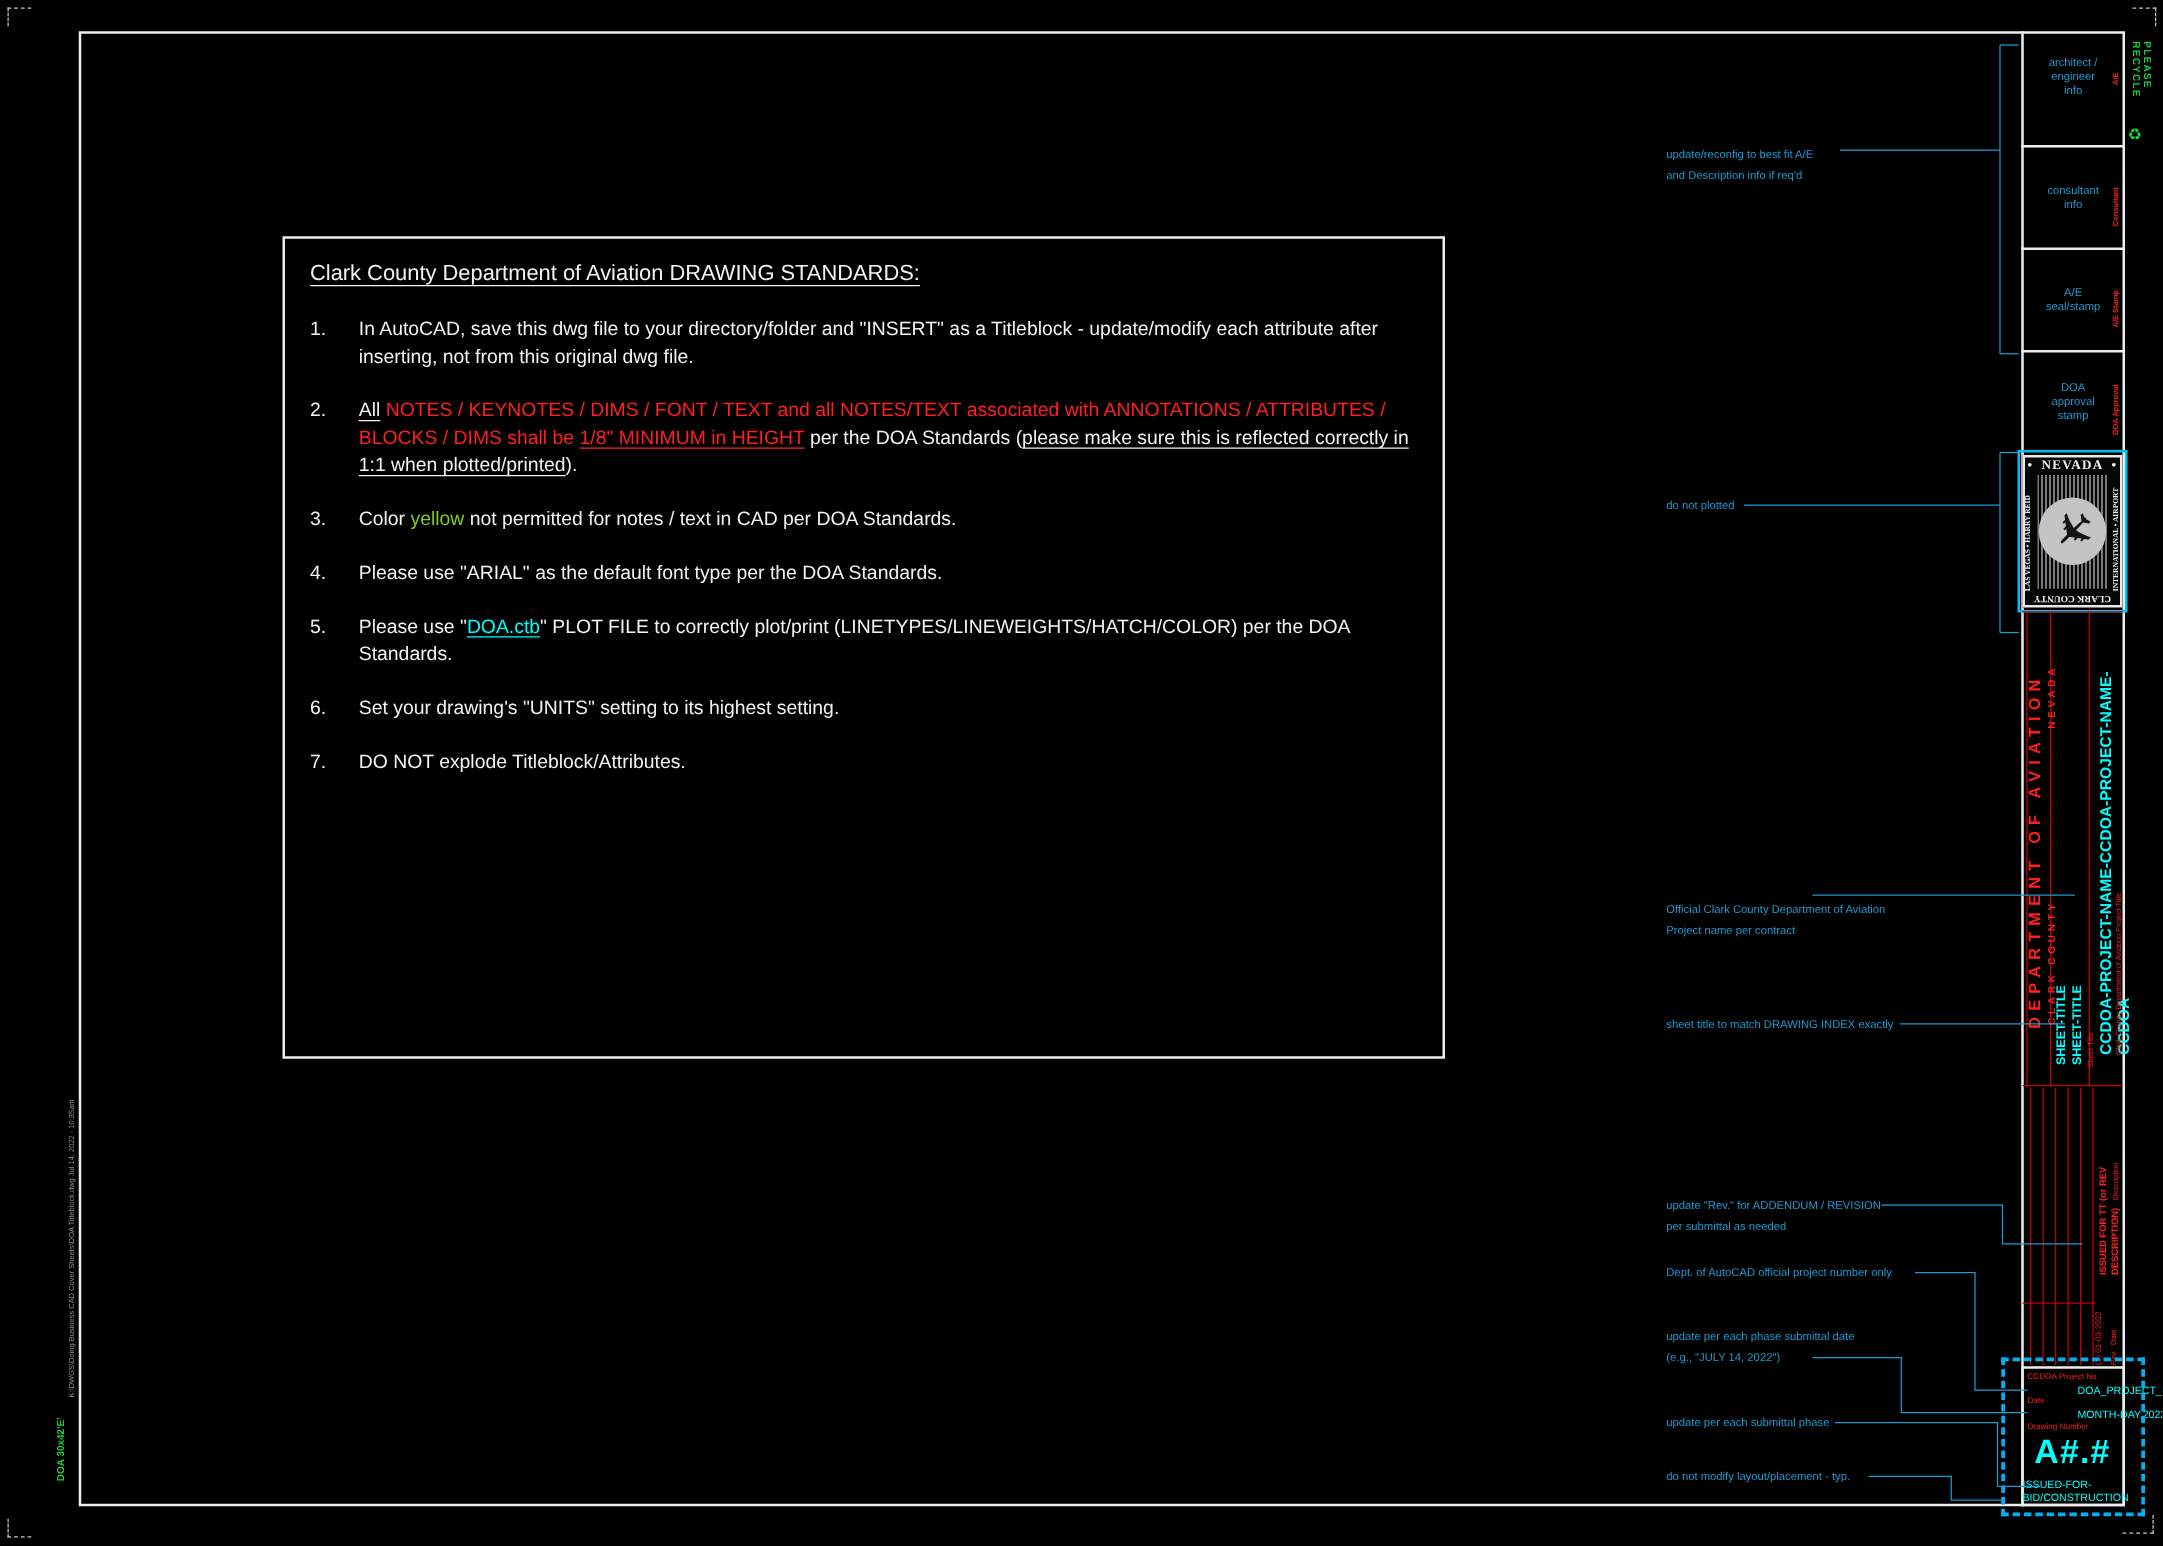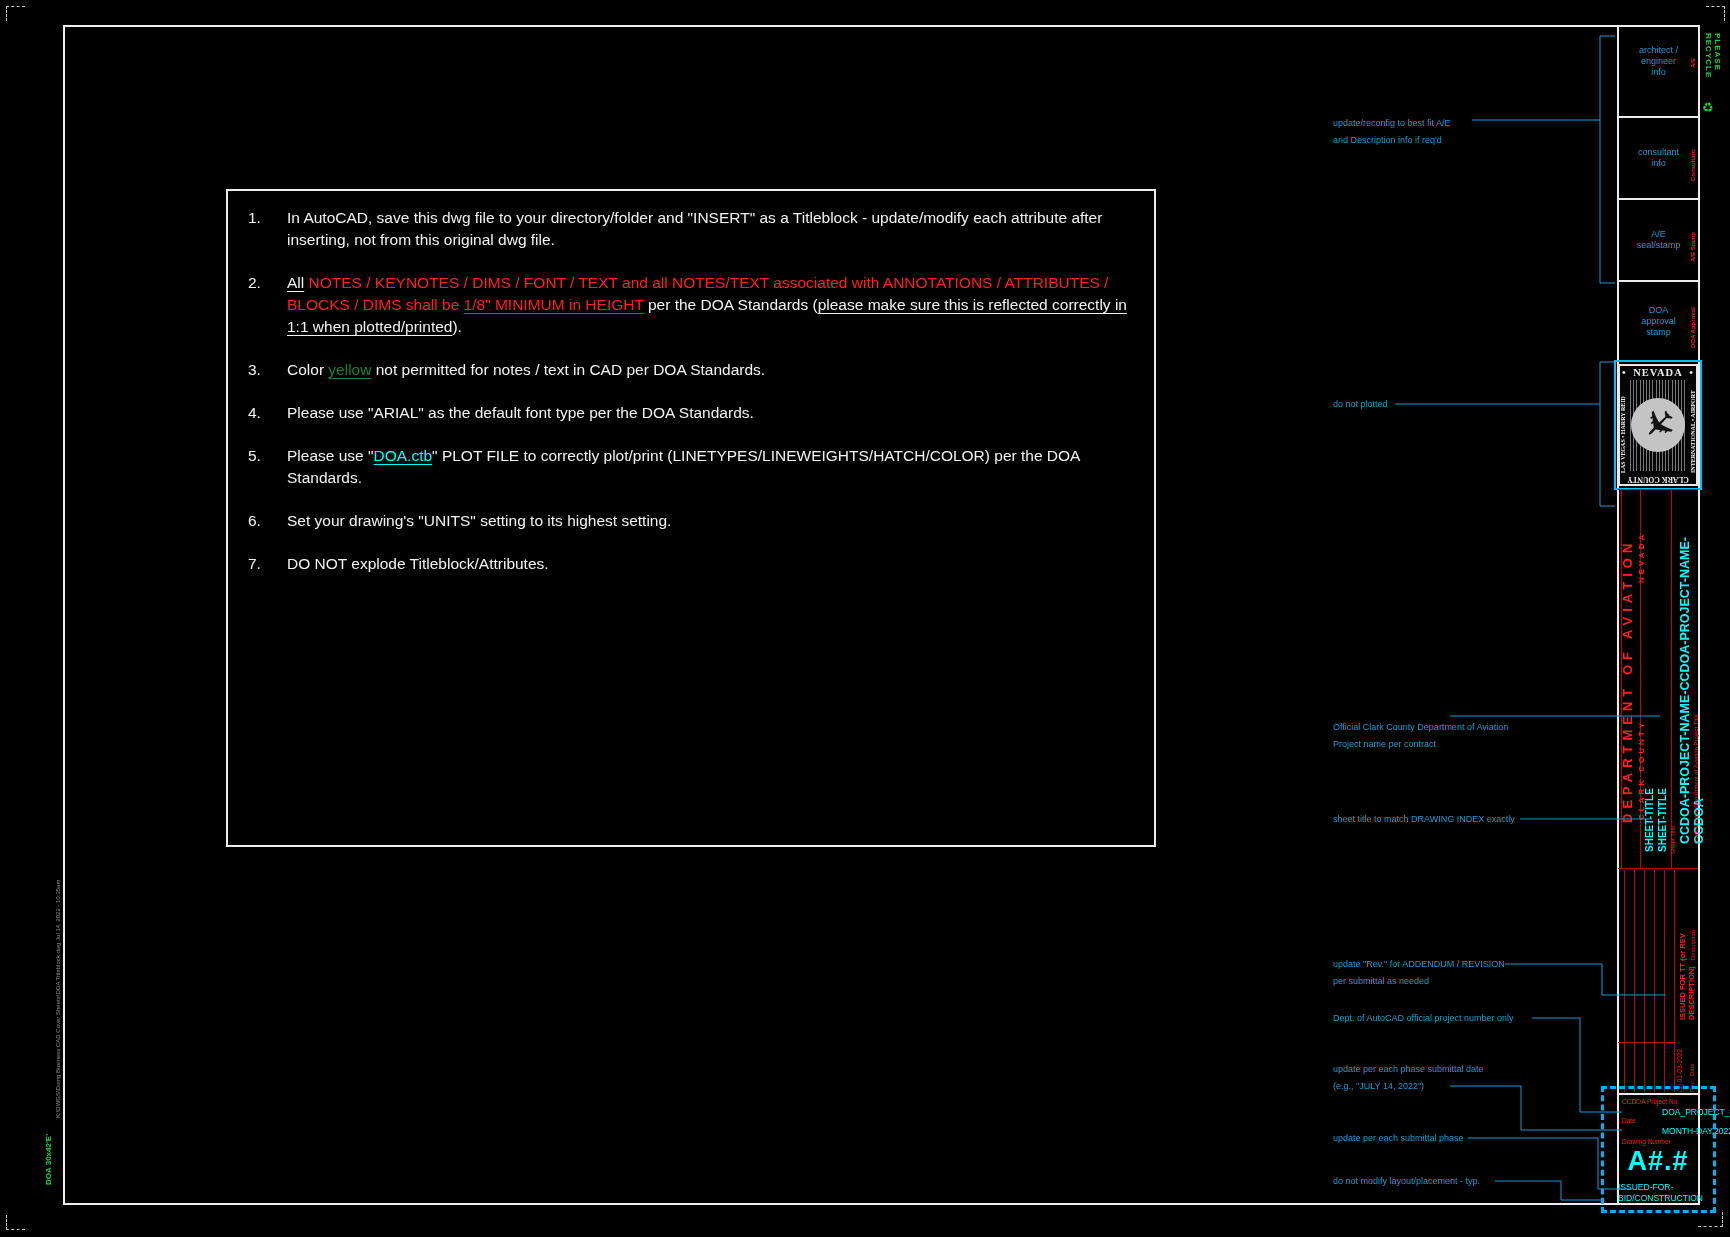--- a/index.html
+++ b/index.html
@@ -14,21 +14,21 @@
   .notes-box{left:226px;top:189px;width:930px;height:658px;border:2px solid #ededed;
              padding:16px 20px;box-sizing:border-box;font-size:15.5px;line-height:22px;}
   .notes-title{display:inline-block;font-size:17.5px;text-decoration:underline;
                text-underline-offset:4px;margin-bottom:24px;}
   .note{display:flex;margin-bottom:21px;}
   .note .num{flex:none;width:39px;}
   .note .body{width:842px;}
   .s-wu{text-decoration:underline;text-underline-offset:3px;}
   .s-r{color:#ff1f1f;}
   .s-ru{color:#ff1f1f;text-decoration:underline;text-underline-offset:3px;}
-  .s-y{color:#15803d;text-decoration:underline;text-underline-offset:3px;}
+  .s-y{color:#84cc16;text-underline-offset:3px;}
   .s-c{color:#00ffff;text-decoration:underline;text-underline-offset:3px;}
   
   .vup{writing-mode:vertical-rl;transform:rotate(180deg);text-orientation:mixed;}
   .vdn{writing-mode:vertical-rl;text-orientation:mixed;}
   
   .ann{color:#1d9ad1;font-size:9px;line-height:17px;white-space:nowrap;}
   .leader{stroke:#1d9ad1;fill:none;stroke-width:1;}
   
   .cell{left:1619px;width:79px;display:flex;align-items:center;justify-content:center;
         text-align:center;}
@@ -79,20 +79,21 @@
 
   <div class="abs corner" style="left:6px;top:6px;border-top:1px dashed #c8c8c8;border-left:1px dashed #c8c8c8;"></div>
   <div class="abs corner" style="left:1706px;top:6px;border-top:1px dashed #c8c8c8;border-right:1px dashed #c8c8c8;"></div>
   <div class="abs corner" style="left:6px;top:1215px;border-bottom:1px dashed #c8c8c8;border-left:1px dashed #c8c8c8;"></div>
   <div class="abs corner" style="left:1698px;top:1212px;width:24px;border-bottom:1px dashed #c8c8c8;border-right:1px dashed #c8c8c8;"></div>
 
   <div class="abs sheet-border"></div>
   <div class="abs strip-line"></div>
 
   <div class="abs notes-box">
+    <span class="notes-title">Clark County Department of Aviation DRAWING STANDARDS:</span>
     <div class="note">
       <span class="num">1.</span>
       <div class="body"><span>In AutoCAD, save this dwg file to your directory/folder and "INSERT" as a Titleblock - update/modify each attribute after inserting, not from this original dwg file.</span></div>
     </div>
     <div class="note">
       <span class="num">2.</span>
       <div class="body"><span class="s-wu">All</span><span> </span><span class="s-r">NOTES / KEYNOTES / DIMS / FONT / TEXT and all NOTES/TEXT associated with ANNOTATIONS / ATTRIBUTES / BLOCKS / DIMS shall be </span><span class="s-ru">1/8" MINIMUM in HEIGHT</span><span>  per the DOA Standards (</span><span class="s-wu">please make sure this is reflected correctly in 1:1 when plotted/printed</span><span>).</span></div>
     </div>
     <div class="note">
       <span class="num">3.</span>

